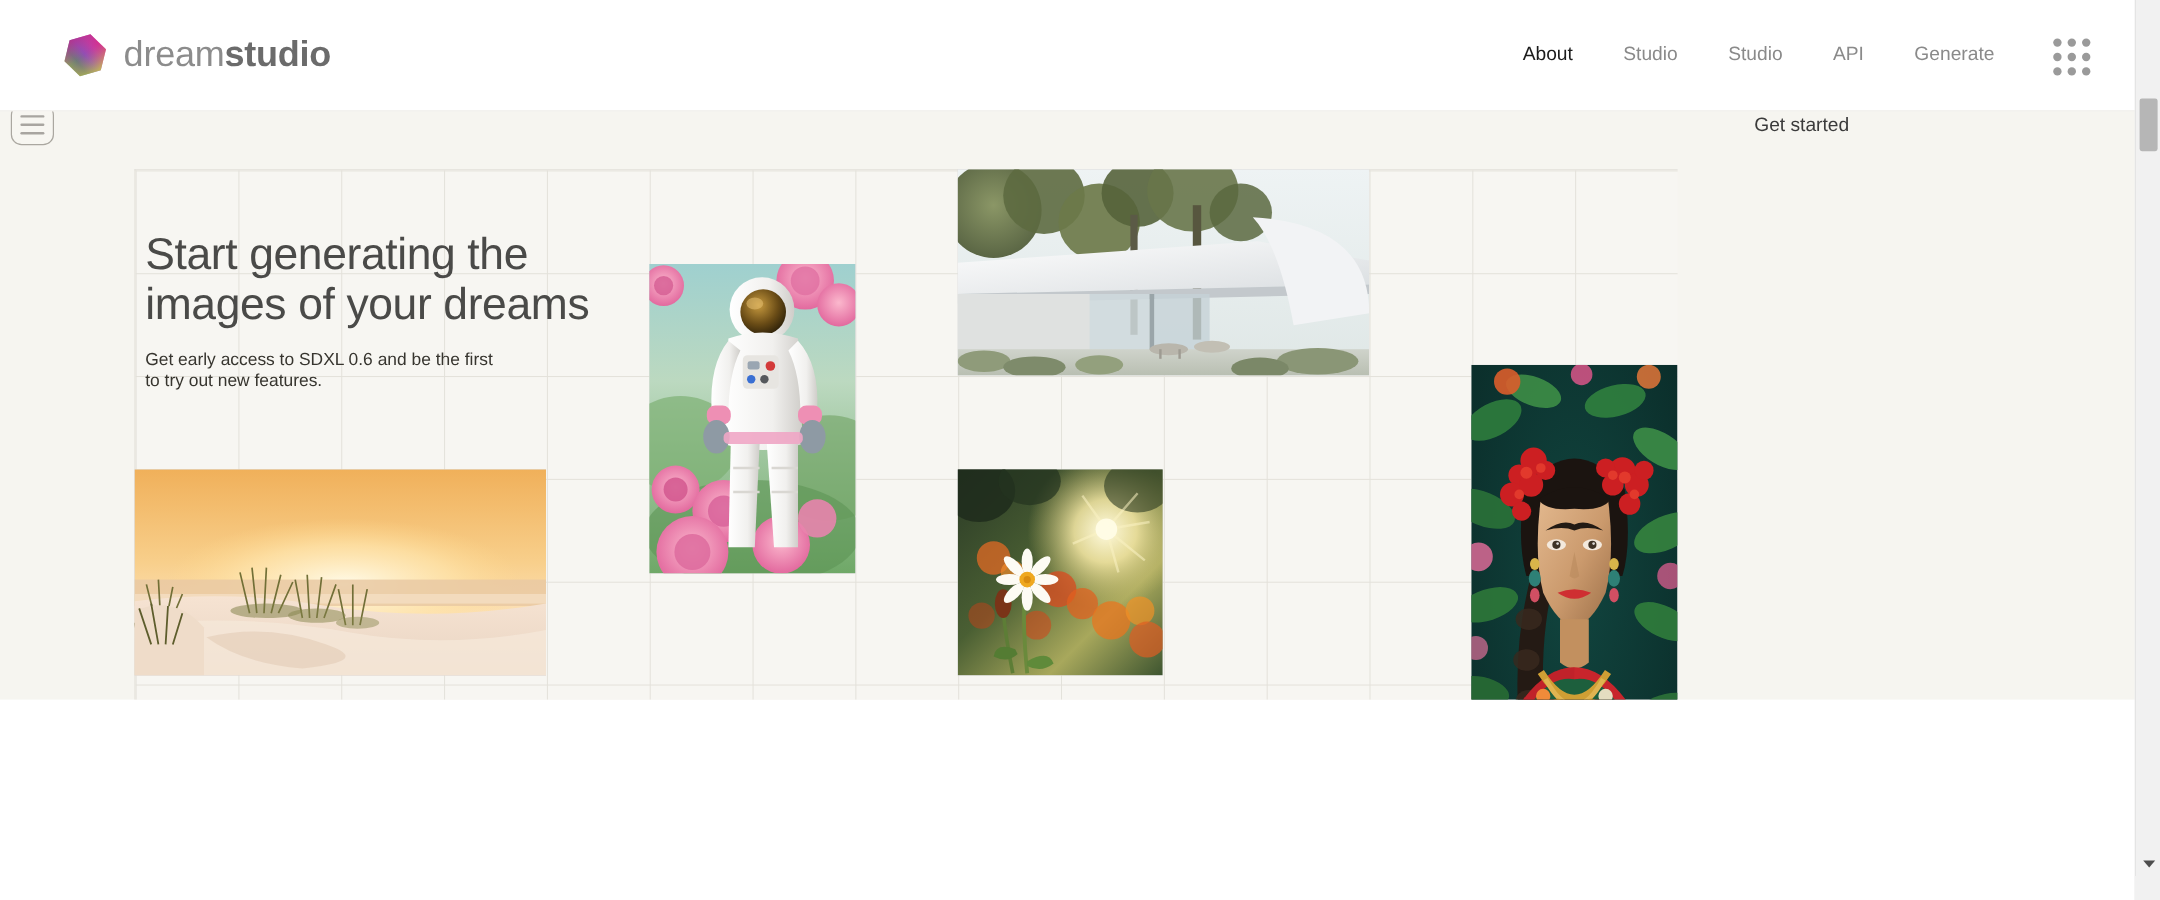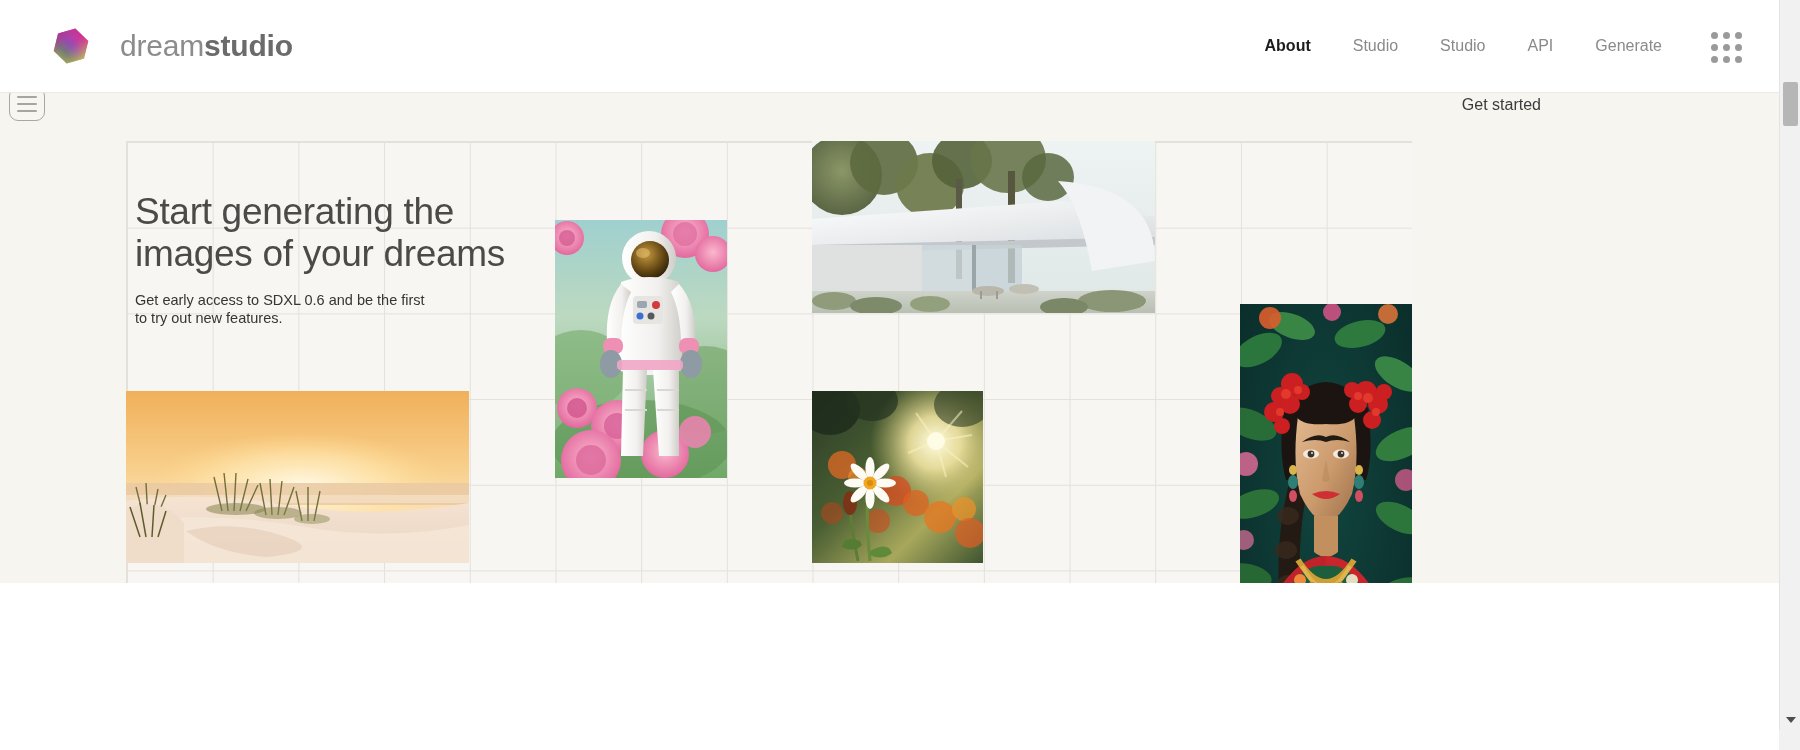--- a/index.html
+++ b/index.html
@@ -26,21 +26,21 @@
     background: #ffffff;
     border-bottom: 1px solid #eceae4;
     display: flex;
     align-items: center;
   }
 
   .brand {
     display: flex;
     align-items: center;
     margin-left: 50px;
-    gap: 28px;
+    gap: 11px;
     cursor: pointer;
   }
   .brand-mark {
     width: 42px; height: 42px;
     position: relative;
     flex: 0 0 auto;
   }
   .brand-mark svg { display:block; width:42px; height:42px; }
 
   .brand-text {
@@ -58,21 +58,21 @@
     gap: 0px;
     margin-right: 22px;
   }
   .nav-item {
     font-size: 16px;
     color: #8a8a8a;
     padding: 0 21px;
     cursor: pointer;
     white-space: nowrap;
   }
-  .nav-item.active { color: #1c1c1c; font-weight: 700; }
+  .nav-item.active { color: #1c1c1c; font-weight: 400; }
 
   .apps-grid {
     width: 40px; height: 40px;
     display: grid;
     grid-template-columns: repeat(3, 1fr);
     grid-template-rows: repeat(3, 1fr);
     gap: 5px;
     padding: 6px;
     margin-left: 22px;
     margin-right: 12px;
@@ -123,21 +123,21 @@
     right: 238px; top: 3px;
     font-size: 16px;
     color: #3b3b3b;
     cursor: pointer;
     white-space: nowrap;
   }
 
   
   .canvas {
     position: absolute;
-    left: 126px; top: 48px;
+    left: 112px; top: 48px;
     width: 1286px;
     height: 609px;
   }
 
   .grid-lines {
     position: absolute;
     inset: 0;
     background-color: #f7f6f2;
     background-image:
       linear-gradient(to right, #e3e1da 1px, transparent 1px),

